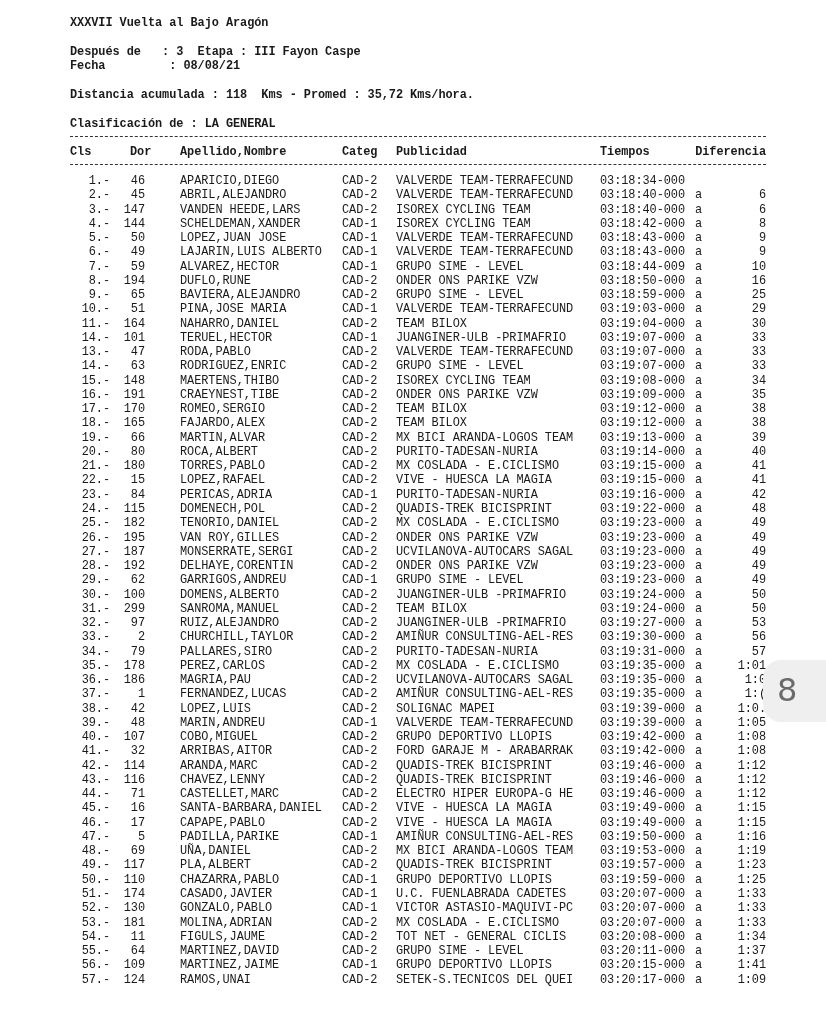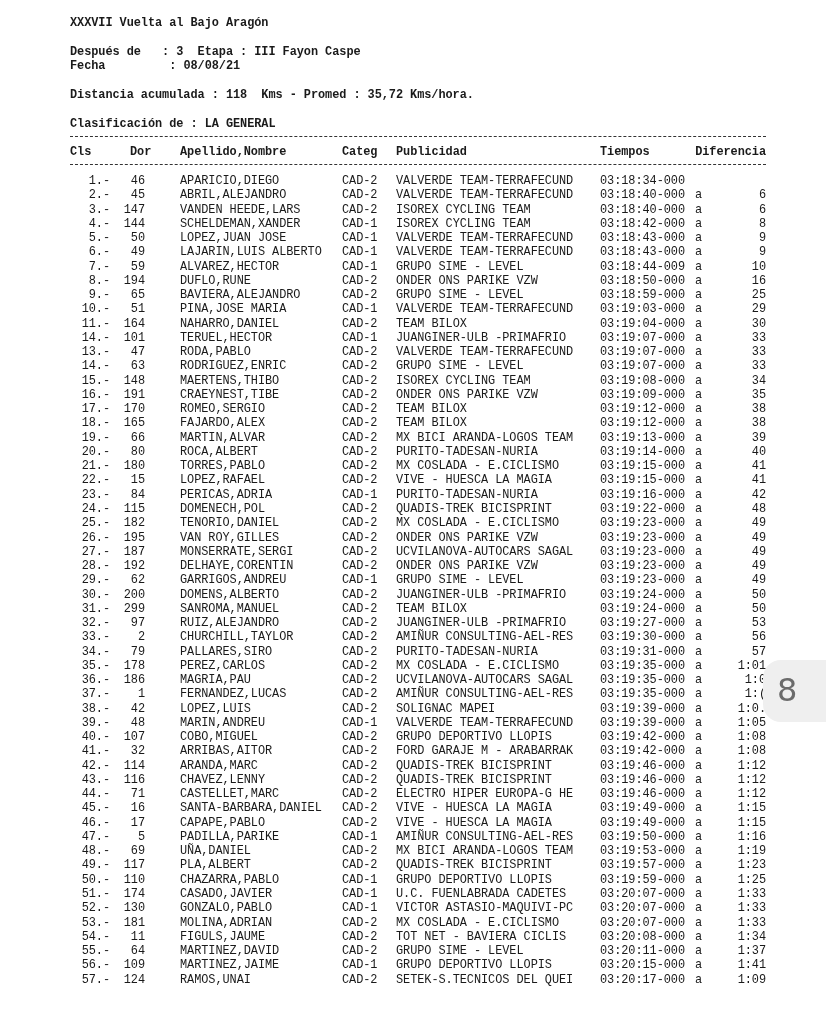--- a/index.html
+++ b/index.html
@@ -349,21 +349,21 @@
         <span class="c-dor">62</span>
         <span class="c-name">GARRIGOS,ANDREU</span>
         <span class="c-cat">CAD-1</span>
         <span class="c-pub">GRUPO SIME - LEVEL</span>
         <span class="c-time">03:19:23-000</span>
         <span class="c-a">a</span>
         <span class="c-dif">49</span>
       </div>
       <div class="row" style="top: 587.54px;">
         <span class="c-cls">30.-</span>
-        <span class="c-dor">200</span>
+        <span class="c-dor">100</span>
         <span class="c-name">DOMENS,ALBERTO</span>
         <span class="c-cat">CAD-2</span>
         <span class="c-pub">JUANGINER-ULB -PRIMAFRIO</span>
         <span class="c-time">03:19:24-000</span>
         <span class="c-a">a</span>
         <span class="c-dif">50</span>
       </div>
       <div class="row" style="top: 601.8px;">
         <span class="c-cls">31.-</span>
         <span class="c-dor">299</span>
@@ -592,21 +592,21 @@
         <span class="c-pub">MX COSLADA - E.CICLISMO</span>
         <span class="c-time">03:20:07-000</span>
         <span class="c-a">a</span>
         <span class="c-dif">1:33</span>
       </div>
       <div class="row" style="top: 929.78px;">
         <span class="c-cls">54.-</span>
         <span class="c-dor">11</span>
         <span class="c-name">FIGULS,JAUME</span>
         <span class="c-cat">CAD-2</span>
-        <span class="c-pub">TOT NET - BAVIERA CICLIS</span>
+        <span class="c-pub">TOT NET - GENERAL CICLIS</span>
         <span class="c-time">03:20:08-000</span>
         <span class="c-a">a</span>
         <span class="c-dif">1:34</span>
       </div>
       <div class="row" style="top: 944.04px;">
         <span class="c-cls">55.-</span>
         <span class="c-dor">64</span>
         <span class="c-name">MARTINEZ,DAVID</span>
         <span class="c-cat">CAD-2</span>
         <span class="c-pub">GRUPO SIME - LEVEL</span>

